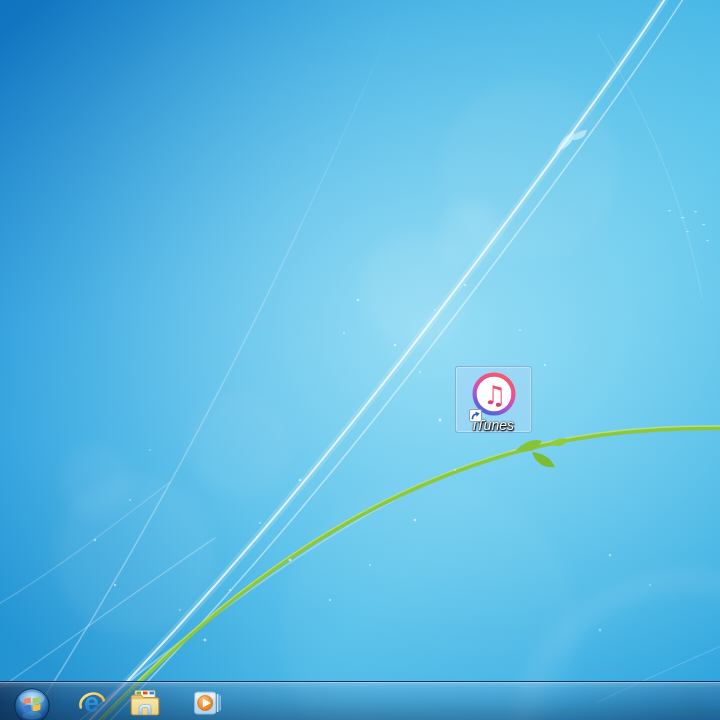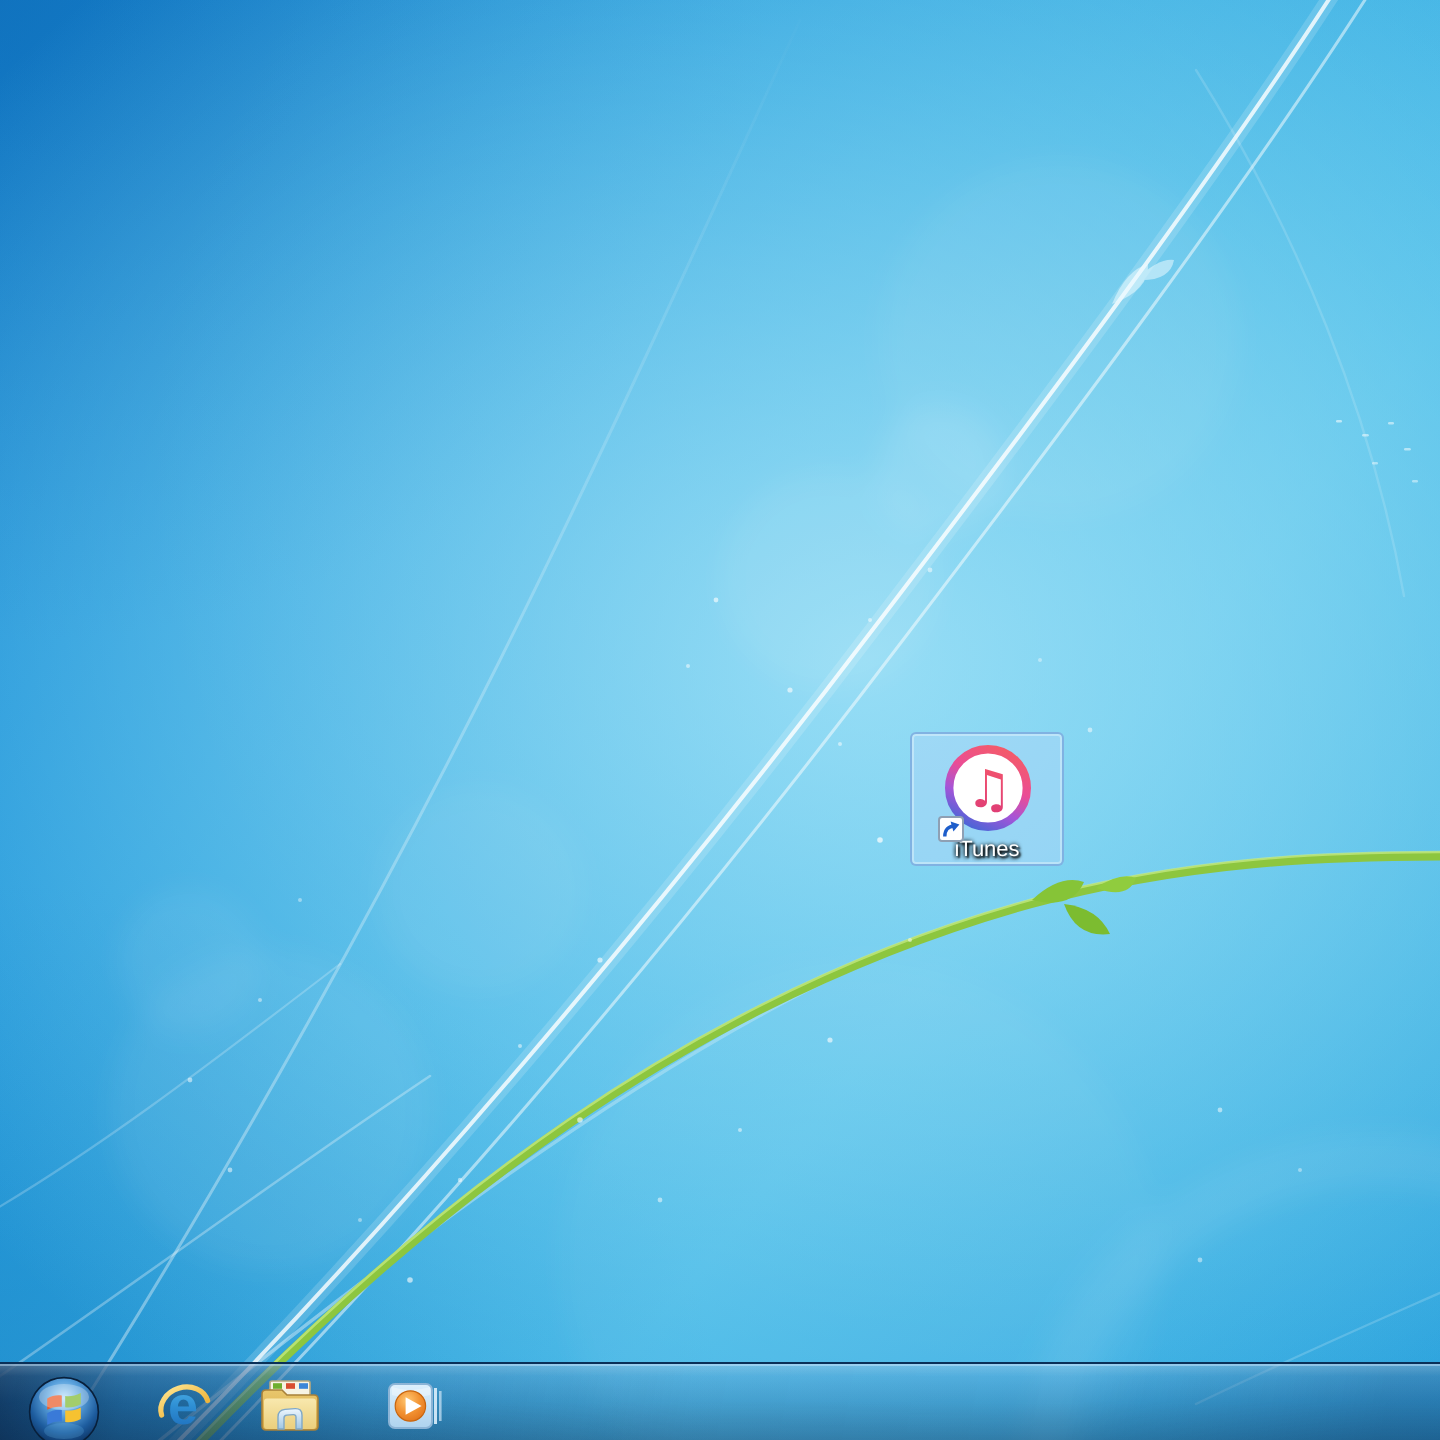--- a/index.html
+++ b/index.html
@@ -18,22 +18,22 @@
   .wallpaper svg{position:absolute;inset:0;}
 
   
   .desktop-icon{position:absolute;left:455px;top:366px;width:77px;height:67px;
     box-sizing:border-box;border-radius:3px;text-align:center;padding-top:3px;cursor:default;}
   .desktop-icon.selected{background:var(--selection-fill,rgba(178,216,248,0.45));
     border:1px solid var(--selection-border,rgba(125,174,223,0.9));
     box-shadow:inset 0 0 0 1px rgba(255,255,255,0.35);}
   .icon-art{position:relative;width:48px;height:48px;margin:0 auto;}
   .shortcut-badge{position:absolute;left:-1px;bottom:-3px;width:13px;height:13px;display:block;}
-  .icon-label{margin-top:1px;font-size:11px;line-height:12px;color:var(--label-text,#fff);
-    text-shadow:0 0 2px rgba(0,0,0,0.95),0 1px 2px rgba(0,0,0,0.9),1px 1px 1px rgba(0,0,0,0.75);}
+  .icon-label{margin-top:1px;font-size:14px;line-height:12px;color:var(--label-text,#fff);
+    text-shadow:0 0 2px rgba(0,0,0,0.95),0 1px 2px rgba(0,0,0,0.9),1px 1px 1px rgba(0,0,0,0.75);font-style:italic;}
 
   
   .taskbar{position:absolute;left:0;right:0;bottom:0;height:38px;
     border-top:1px solid #0a3058;
     background:
       linear-gradient(to bottom, rgba(220,240,255,0.28) 0%, rgba(160,205,240,0.10) 16%, rgba(20,50,90,0.10) 50%, rgba(5,25,55,0.30) 100%),
       linear-gradient(100deg, rgba(14,42,80,0.82) 0%, rgba(26,72,120,0.62) 9%, rgba(48,112,164,0.45) 26%, rgba(66,138,190,0.30) 48%, rgba(68,142,194,0.28) 74%, rgba(44,100,150,0.48) 96%);
     box-shadow:inset 0 1px 0 rgba(200,230,255,0.45);}
   .taskbar button{position:absolute;top:0;height:38px;width:52px;margin:0;padding:4px 0 0 0;
     background:transparent;border:none;display:flex;align-items:center;justify-content:center;cursor:pointer;}

